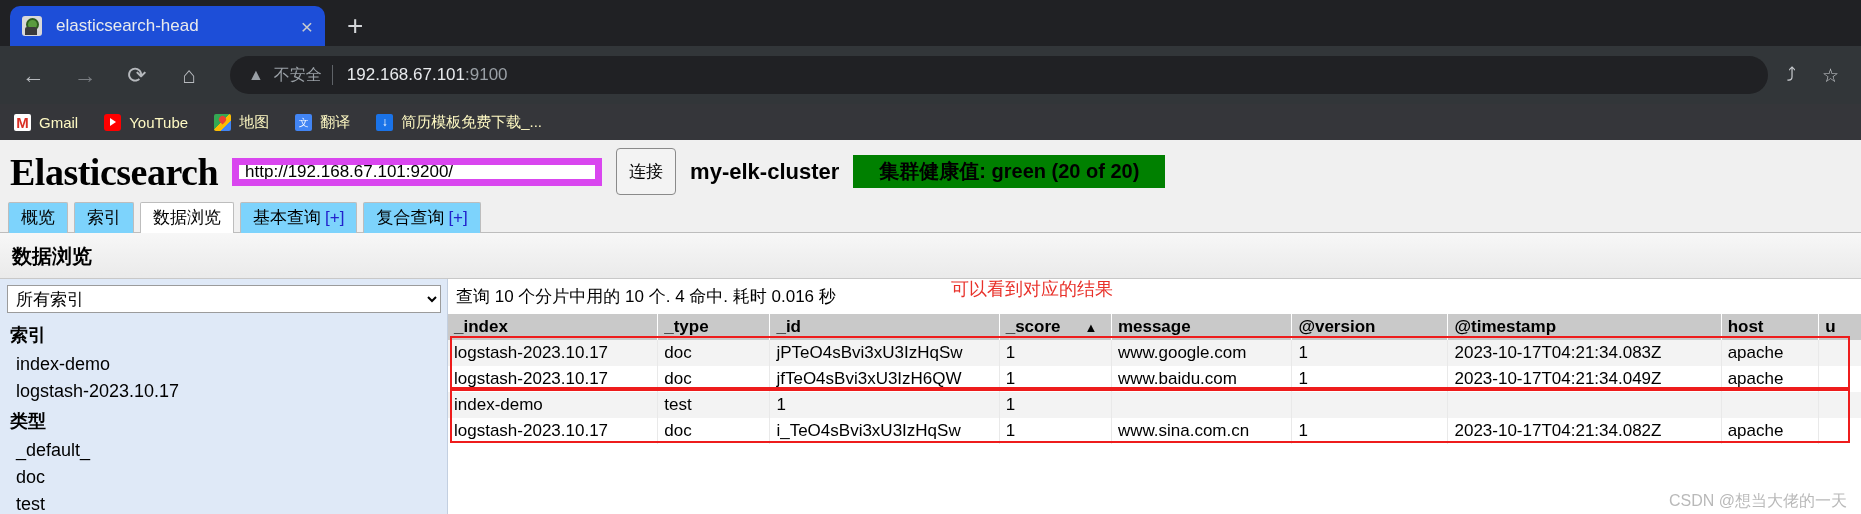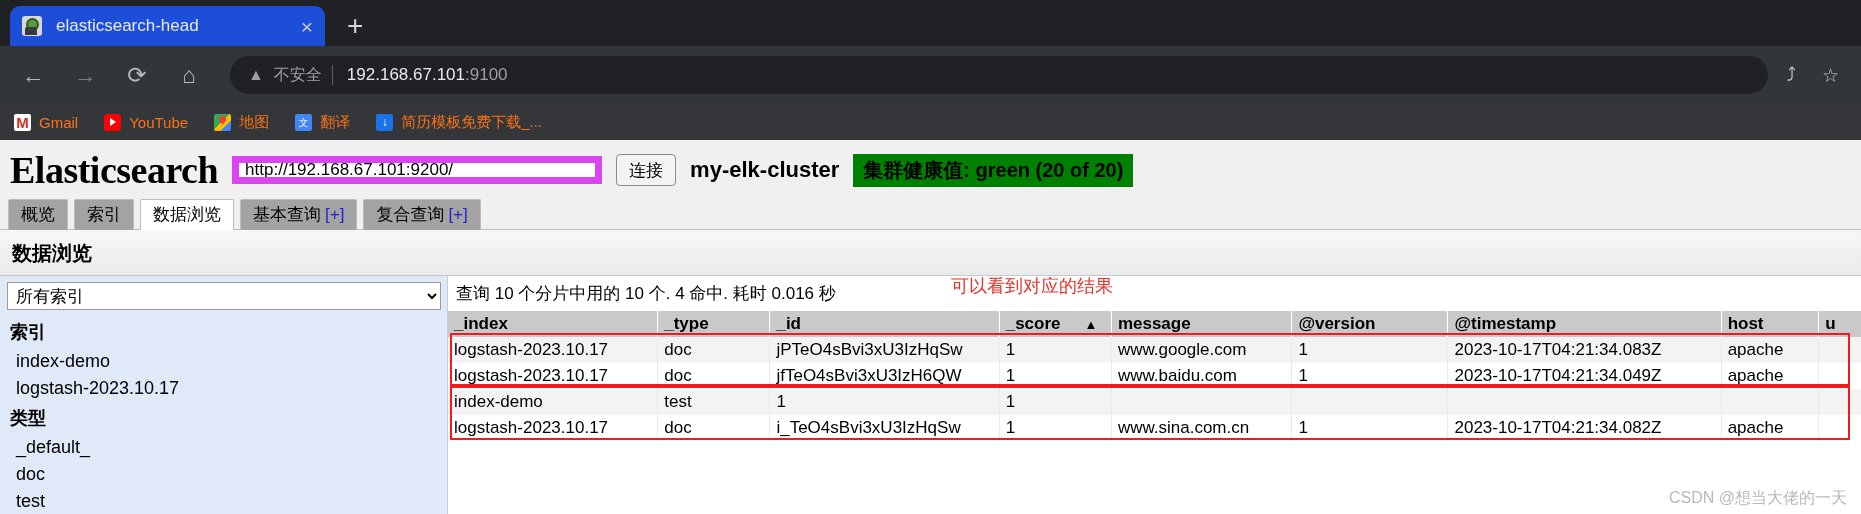--- a/index.html
+++ b/index.html
@@ -45,21 +45,21 @@
     display:flex; align-items:center; padding:0 18px; margin-left:6px; margin-right:18px;
   }
   .warn-icon { color:#9aa0a6; font-size:16px; margin-right:10px; }
   .notsecure { color:#9aa0a6; font-size:16px; margin-right:10px; }
   .omnisep { width:1px; height:20px; background:#5f6368; margin-right:14px; }
   .url { color:#e8eaed; font-size:17px; white-space:nowrap; }
   .url .dim { color:#9aa0a6; }
   .tb-right { display:flex; align-items:center; gap:26px; color:#c8cbcf; font-size:19px; margin-right:6px;}
 
   .bookmarks { height:36px; background:#35363a; display:flex; align-items:center; padding:0 14px; overflow:hidden; }
-  .bm { display:flex; align-items:center; margin-right:26px; color:#f97316; font-size:15px; white-space:nowrap; cursor:pointer;}
+  .bm { display:flex; align-items:center; margin-right:26px; color:#fef9c3; font-size:15px; white-space:nowrap; cursor:pointer;}
   .bm-ic { width:17px; height:17px; margin-right:8px; border-radius:2px; flex:none; }
   .ic-gmail { background:#fff; position:relative; overflow:hidden; }
   .ic-gmail::before{content:"M"; position:absolute; inset:0; color:#d93025; font-size:15px; font-weight:bold; text-align:center; line-height:17px; font-family:"Liberation Sans",sans-serif;}
   .ic-yt { background:#ff0000; position:relative; border-radius:3px;}
   .ic-yt::after{content:""; position:absolute; left:6px; top:4px; border-left:6px solid #fff; border-top:4px solid transparent; border-bottom:4px solid transparent;}
   .ic-maps { background:linear-gradient(135deg,#34a853 45%,#fbbc04 45%,#fbbc04 70%,#4285f4 70%); position:relative;}
   .ic-maps::after{content:""; position:absolute; left:5px; top:2px; width:7px; height:7px; border-radius:50% 50% 50% 0; transform:rotate(-45deg); background:#ea4335;}
   .ic-trans { background:#4285f4; position:relative;}
   .ic-trans::after{content:"文"; position:absolute; inset:0; color:#fff; font-size:10px; line-height:17px; text-align:center;}
   .ic-dl { background:#1a73e8; position:relative;}
@@ -67,29 +67,29 @@
 
   
   .app { background:#f0f0f0; width:1861px; }
   .app-header { display:flex; align-items:center; padding:8px 10px 4px 10px; gap:14px; }
   .brand { font-family:"Liberation Serif", serif; font-weight:bold; font-size:38px; color:#000; letter-spacing:-0.5px; }
   .es-url {
     width:370px; height:28px; border:7px solid #d946ef; background:#fff;
     font-size:17px; padding:2px 6px; font-family:"Liberation Sans",sans-serif; color:#000;
   }
   .connect-btn {
-    height:32px; padding:2px 12px; border:1px solid #8a8a8a; background:#f3f3f3;
+    height:47px; padding:2px 12px; border:1px solid #8a8a8a; background:#f3f3f3;
     border-radius:4px; font-size:17px; cursor:pointer; font-family:Liberation Mono, monospace;
   }
   .cluster-name { font-size:22px; font-weight:bold; color:#000; }
-  .health-badge { background:#008000; color:#000; font-weight:bold; font-size:20px; padding:3px 10px; }
+  .health-badge { background:#008000; color:#000; font-weight:bold; font-size:20px; padding:3px 26px; }
 
   .tabs { display:flex; gap:6px; padding:2px 8px 0 8px; border-bottom:1px solid #bdbdbd; }
   .es-tab {
-    border:1px solid #bdbdbd; border-bottom:none; background:#a3a3a3;
+    border:1px solid #bdbdbd; border-bottom:none; background:#7dd3fc;
     padding:3px 12px 4px 12px; font-size:17px; cursor:pointer; color:#000;
     border-radius:2px 2px 0 0; position:relative; top:1px;
   }
   .es-tab.active { background:#fff; }
   .es-tab .plus { color:#2222cc; margin-left:4px; }
 
   .section-title { font-size:20px; font-weight:bold; padding:10px 12px 8px 12px; background:linear-gradient(#f7f7f7,#eaeaea); border-bottom:1px solid #c8c8c8;}
 
   .body-row { display:flex; align-items:stretch; }
 

